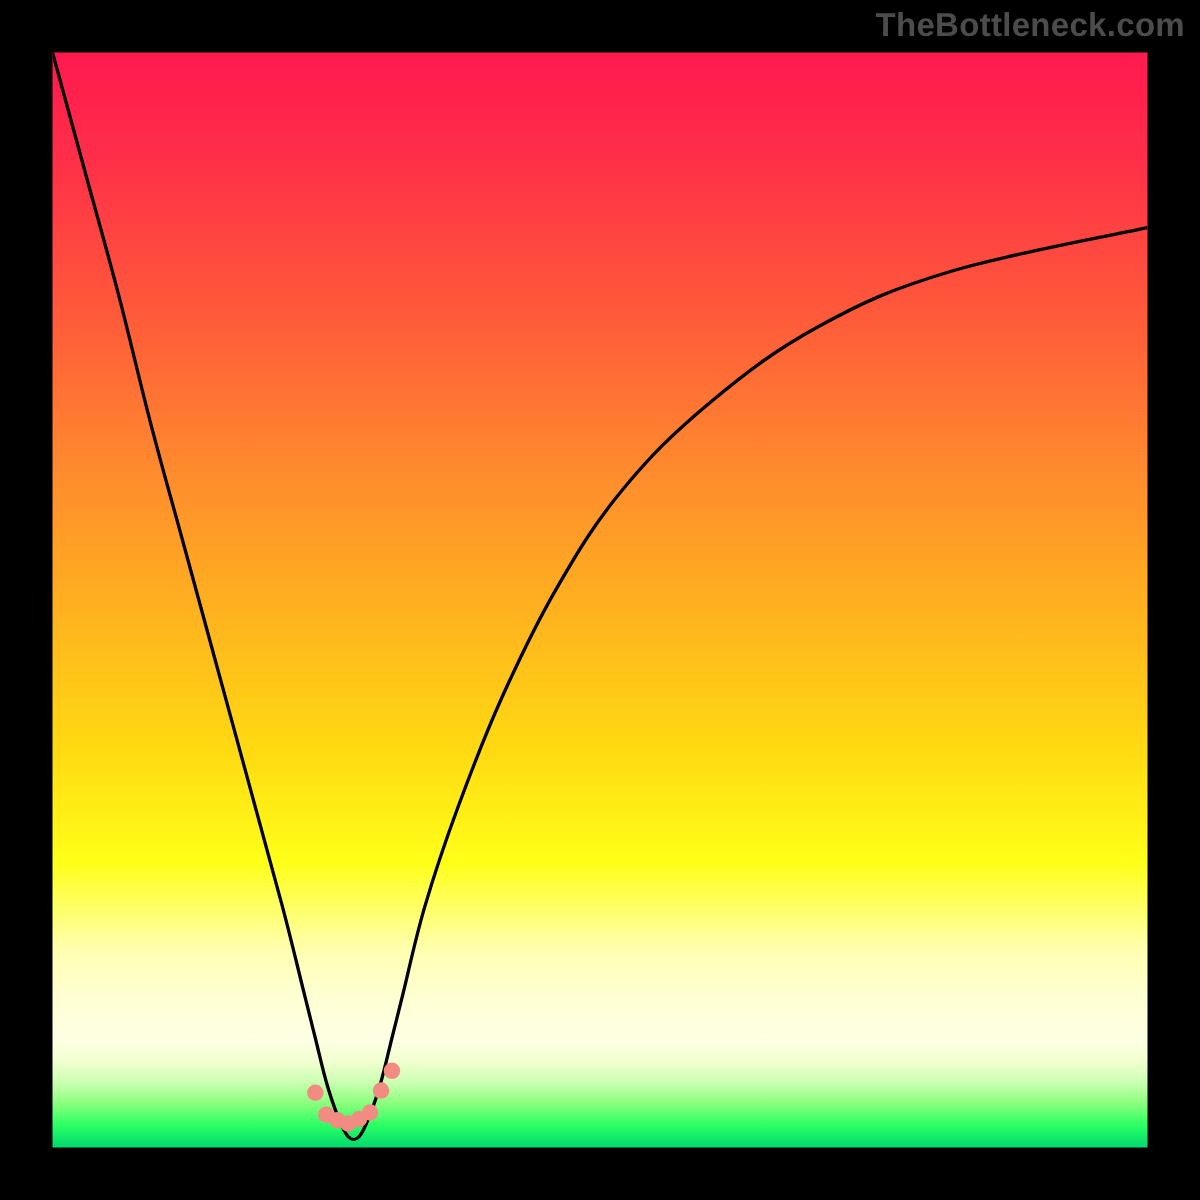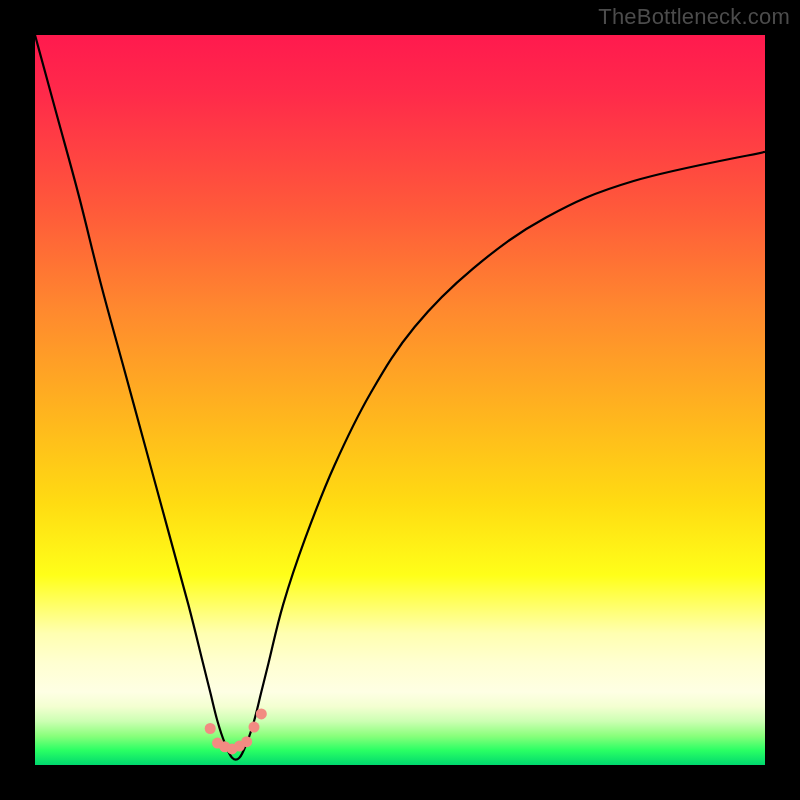--- a/index.html
+++ b/index.html
@@ -15,21 +15,21 @@
     height: 800px;
     background: #000000;
     position: relative;
   }
   .watermark {
     position: absolute;
     top: 4px;
     right: 10px;
     color: #4c4c4c;
     font-size: 22px;
-    font-weight: 400;
+    font-weight: 700;
     letter-spacing: 0.2px;
   }
   .plot {
     position: absolute;
     left: 35px;
     top: 35px;
     width: 730px;
     height: 730px;
   }
   .gradient {

